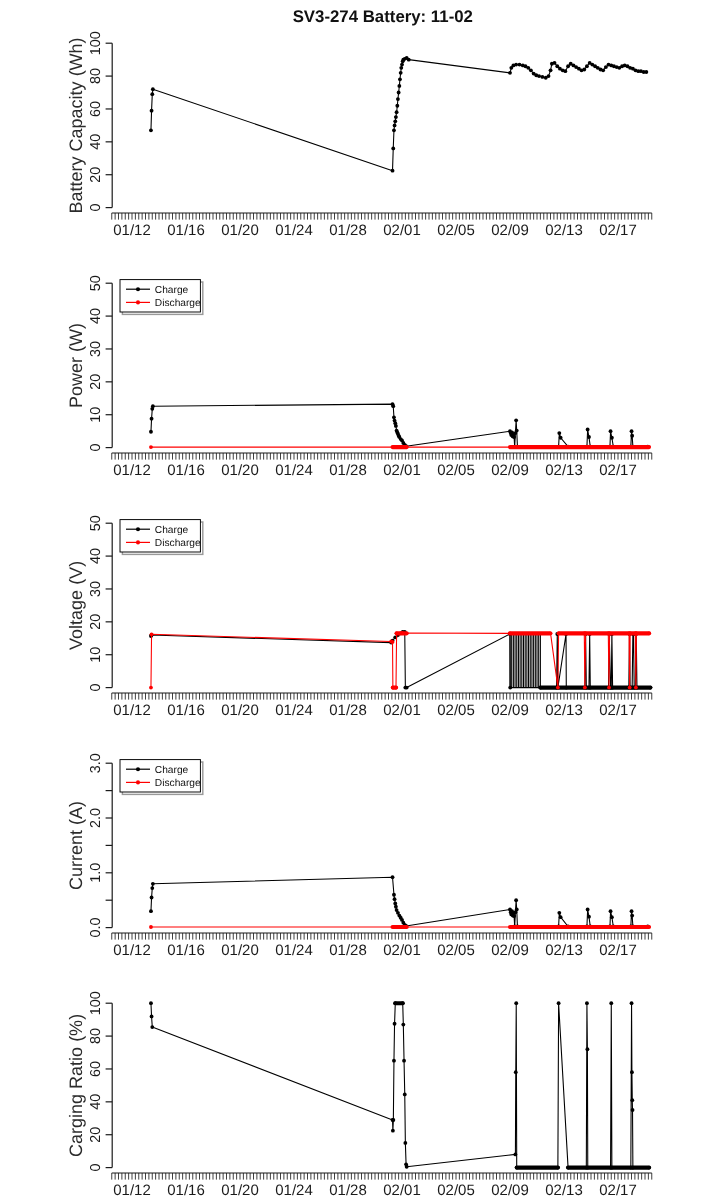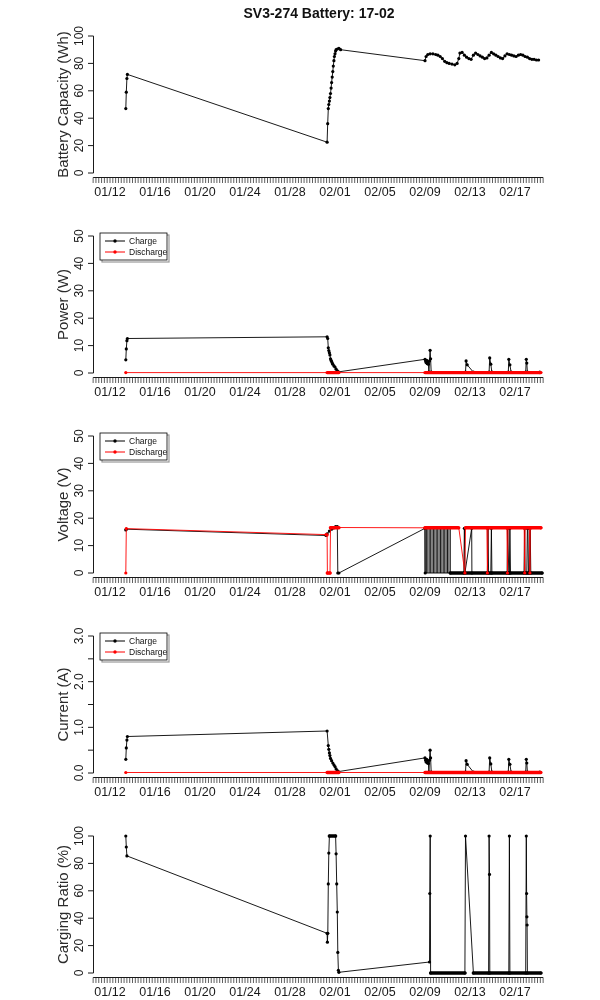--- a/index.html
+++ b/index.html
@@ -6,21 +6,21 @@
   .page{position:relative;width:600px;height:1000px;background:#ffffff;
         font-family:"Liberation Sans",sans-serif;overflow:hidden;}
   .chart-title{position:absolute;top:5px;left:93px;width:452px;text-align:center;
         font-weight:bold;font-size:14px;color:#111;letter-spacing:0;}
   svg.panel{display:block;width:600px;height:200px;}
 </style>
 </head>
 <body>
 
 <div class="page">
-  <div class="chart-title">SV3-274 Battery: 17-02</div>
+  <div class="chart-title">SV3-274 Battery: 11-02</div>
   <svg class="panel" viewBox="0 0 600 200">
       <line x1="93.5" y1="36" x2="93.5" y2="173" stroke="#1a1a1a" stroke-width="1"></line>
       <line x1="88" y1="173" x2="93.5" y2="173" stroke="#1a1a1a" stroke-width="1"></line>
       <text x="80" y="173" font-size="12" fill="#1a1a1a" text-anchor="middle" transform="rotate(-90 80 173)" dominant-baseline="middle">0</text>
       <line x1="88" y1="145.6" x2="93.5" y2="145.6" stroke="#1a1a1a" stroke-width="1"></line>
       <text x="80" y="145.6" font-size="12" fill="#1a1a1a" text-anchor="middle" transform="rotate(-90 80 145.6)" dominant-baseline="middle">20</text>
       <line x1="88" y1="118.19999999999999" x2="93.5" y2="118.19999999999999" stroke="#1a1a1a" stroke-width="1"></line>
       <text x="80" y="118.19999999999999" font-size="12" fill="#1a1a1a" text-anchor="middle" transform="rotate(-90 80 118.19999999999999)" dominant-baseline="middle">40</text>
       <line x1="88" y1="90.8" x2="93.5" y2="90.8" stroke="#1a1a1a" stroke-width="1"></line>
       <text x="80" y="90.8" font-size="12" fill="#1a1a1a" text-anchor="middle" transform="rotate(-90 80 90.8)" dominant-baseline="middle">60</text>

